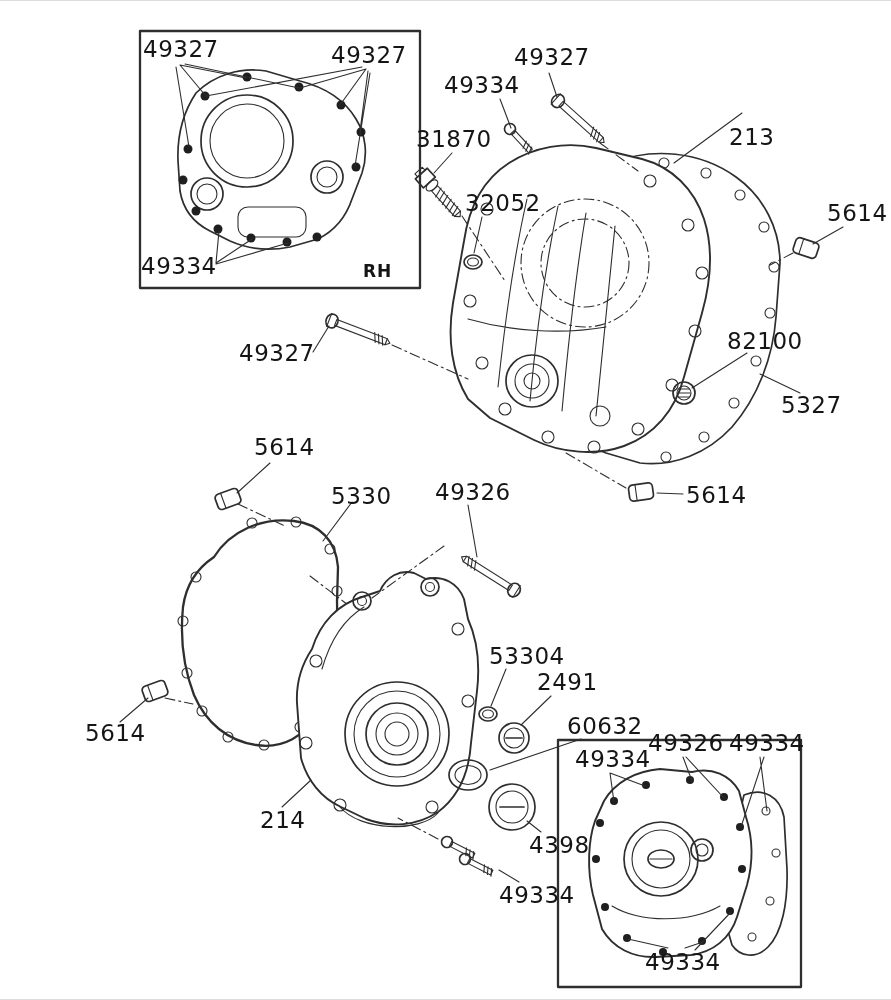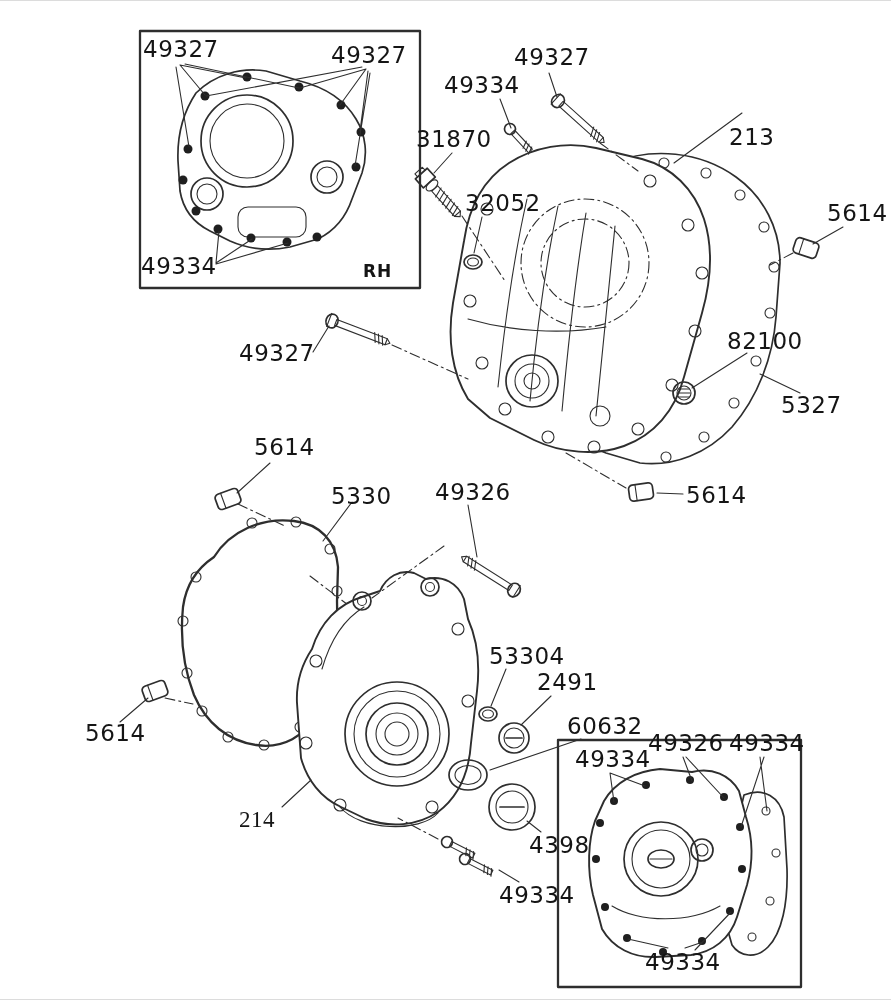--- a/index.html
+++ b/index.html
@@ -281,20 +281,20 @@
       <div class="part-label" style="left: 331px; top: 475px; margin-top: 8px;">5330</div>
       <div class="part-label" style="left: 435px; top: 479px;">49326</div>
       <div class="part-label" style="left: 686px; top: 482px;">5614</div>
       <div class="part-label" style="left: 489px; top: 643px;">53304</div>
       <div class="part-label" style="left: 537px; top: 669px;">2491</div>
       <div class="part-label" style="left: 567px; top: 713px;">60632</div>
       <div class="part-label" style="left: 85px; top: 720px;">5614</div>
       <div class="part-label" style="left: 648px; top: 730px;">49326</div>
       <div class="part-label" style="left: 729px; top: 730px;">49334</div>
       <div class="part-label" style="left: 575px; top: 746px;">49334</div>
-      <div class="part-label" style="left: 239px; top: 807px; font-family: Liberation Serif, serif;">214</div>
+      <div class="part-label" style="left: 260px; top: 807px;">214</div>
       <div class="part-label" style="left: 529px; top: 832px;">4398</div>
       <div class="part-label" style="left: 499px; top: 882px;">49334</div>
       <div class="part-label" style="left: 645px; top: 949px;">49334</div>
       <div class="part-label tag" style="left: 566px; top: 954px; font-size: 17px; margin-top: 43px;">LH</div>
     </div>
 
 </div>
 
 </body></html>

